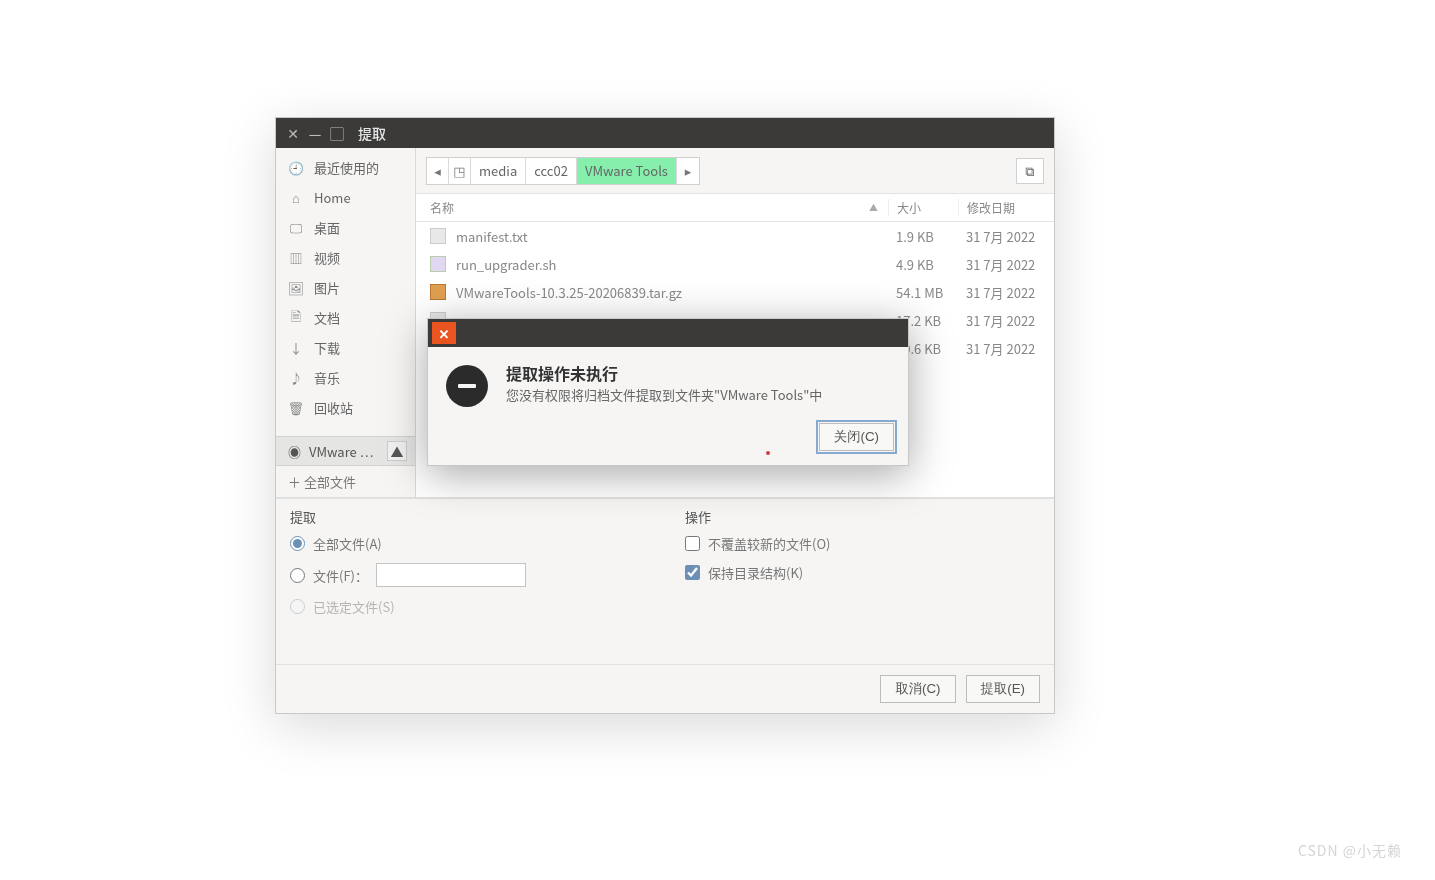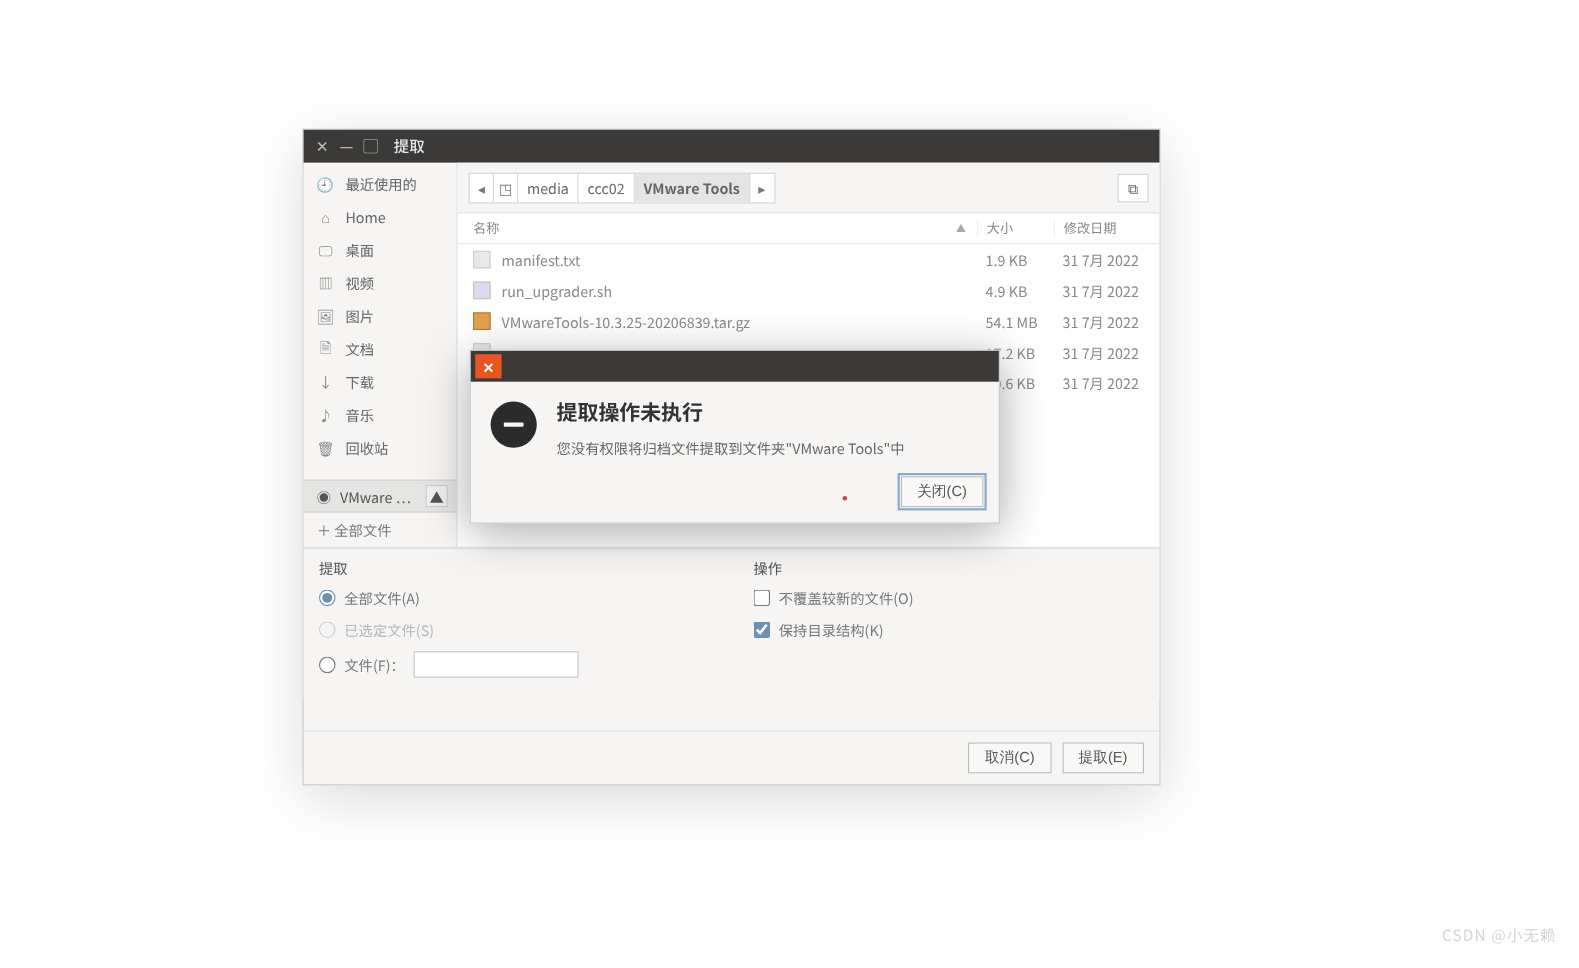--- a/index.html
+++ b/index.html
@@ -70,21 +70,21 @@
   .content {
     flex:1; display:flex; flex-direction:column; background:#fff;
   }
   .pathbar {
     height:46px; display:flex; align-items:center; padding:0 10px; background:#f6f5f4; border-bottom:1px solid #e3e3e3;
     gap:4px;
   }
   .path-nav { display:flex; border:1px solid #d0d0d0; background:#fff;}
   .pbtn { height:26px; padding:0 8px; display:inline-flex; align-items:center; border-right:1px solid #d9d9d9; color:#666; cursor:pointer;}
   .pbtn:last-child { border-right:none; }
-  .pbtn.active { background:#e5e5e5;font-weight:bold; }
+  .pbtn.active { background:#86efac; }
   .pbtn.arrow { width:22px; padding:0; justify-content:center; color:#777;}
   .pathbar .spacer { flex:1; }
   .newfolder { width:28px; height:26px; border:1px solid #d0d0d0; display:inline-flex; align-items:center; justify-content:center; color:#666; background:#fff;}
   .cols { display:flex; height:28px; border-bottom:1px solid #e4e4e4; color:#888; font-size:12px; align-items:center;}
   .col-name { flex:1; padding-left:14px; display:flex; align-items:center; gap:6px;}
   .col-size { width:70px; border-left:1px solid #eee; padding-left:8px;}
   .col-date { width:96px; border-left:1px solid #eee; padding-left:8px;}
   .sort-ic { margin-left:auto; margin-right:10px; color:#aaa; font-size:9px;}
   .filelist { flex:1; overflow:auto; }
   .row { display:flex; height:28px; align-items:center; color:#888; font-size:13px;}
@@ -113,26 +113,26 @@
     background:#f6f5f4; box-shadow:0 8px 40px rgba(0,0,0,0.35); border:1px solid #c8c8c8;
   }
   .modal .m-title { height:28px; background:#3b3a39; display:flex; align-items:center;}
   .m-close { width:24px; height:22px; margin-left:4px; background:#e95420; display:inline-flex; align-items:center; justify-content:center; color:#fff; font-weight:bold;}
   .m-body { padding:14px 18px 8px 18px; display:flex; gap:18px; align-items:flex-start;}
   .minus-icon {
     width:42px; height:42px; border-radius:50%; background:#2b2b2b;
     display:inline-flex; align-items:center; justify-content:center; margin-top:4px;
   }
   .minus-icon::after { content:""; width:18px; height:4px; background:#f6f5f4; border-radius:1px;}
-  .m-text h3{ font-size:19px; color:#333; margin-bottom:10px; font-weight:700;}
+  .m-text h3{ font-size:16px; color:#333; font-weight:700;}
   .m-text p { color:#666; font-size:13px;}
   .m-footer { display:flex; justify-content:flex-end; padding:8px 14px 14px 14px;}
   .red-dot { position:absolute; width:4px; height:4px; background:#d04040; border-radius:50%; left:766px; top:451px;}
   .watermark {
-    position:absolute; right:20px; bottom:20px; color:#d5d5d5; font-size:14px; letter-spacing:1px;
+    position:absolute; right:33px; bottom:20px; color:#d5d5d5; font-size:14px; letter-spacing:1px;
   }
 </style>
 </head>
 <body>
 
 <div class="window">
   <div class="titlebar">
     <span class="win-btn">✕</span>
     <span class="win-btn">—</span>
     <span class="win-btn">▢</span>
@@ -253,28 +253,28 @@
   </div>
 
   <div class="bottom">
     <div class="opt-cols">
       <div class="opt-col">
         <div class="heading">提取</div>
         <label>
             <input type="radio" name="ext" checked="" style="">
             <span>全部文件(A)</span>
           </label>
-        <label style="color:#b5b5b5;">
-            <input type="radio" name="ext" disabled="" style="">
-            <span>已选定文件(S)</span>
-          </label>
         <label>
             <input type="radio" name="ext" style="">
             <span>文件(F)：</span>
             <input class="textbox" style="">
+          </label>
+        <label style="color:#b5b5b5;">
+            <input type="radio" name="ext" disabled="" style="">
+            <span>已选定文件(S)</span>
           </label>
       </div>
       <div class="opt-col">
         <div class="heading">操作</div>
         <label>
             <input type="checkbox" style="">
             <span>不覆盖较新的文件(O)</span>
           </label>
         <label>
             <input type="checkbox" checked="" style="">

